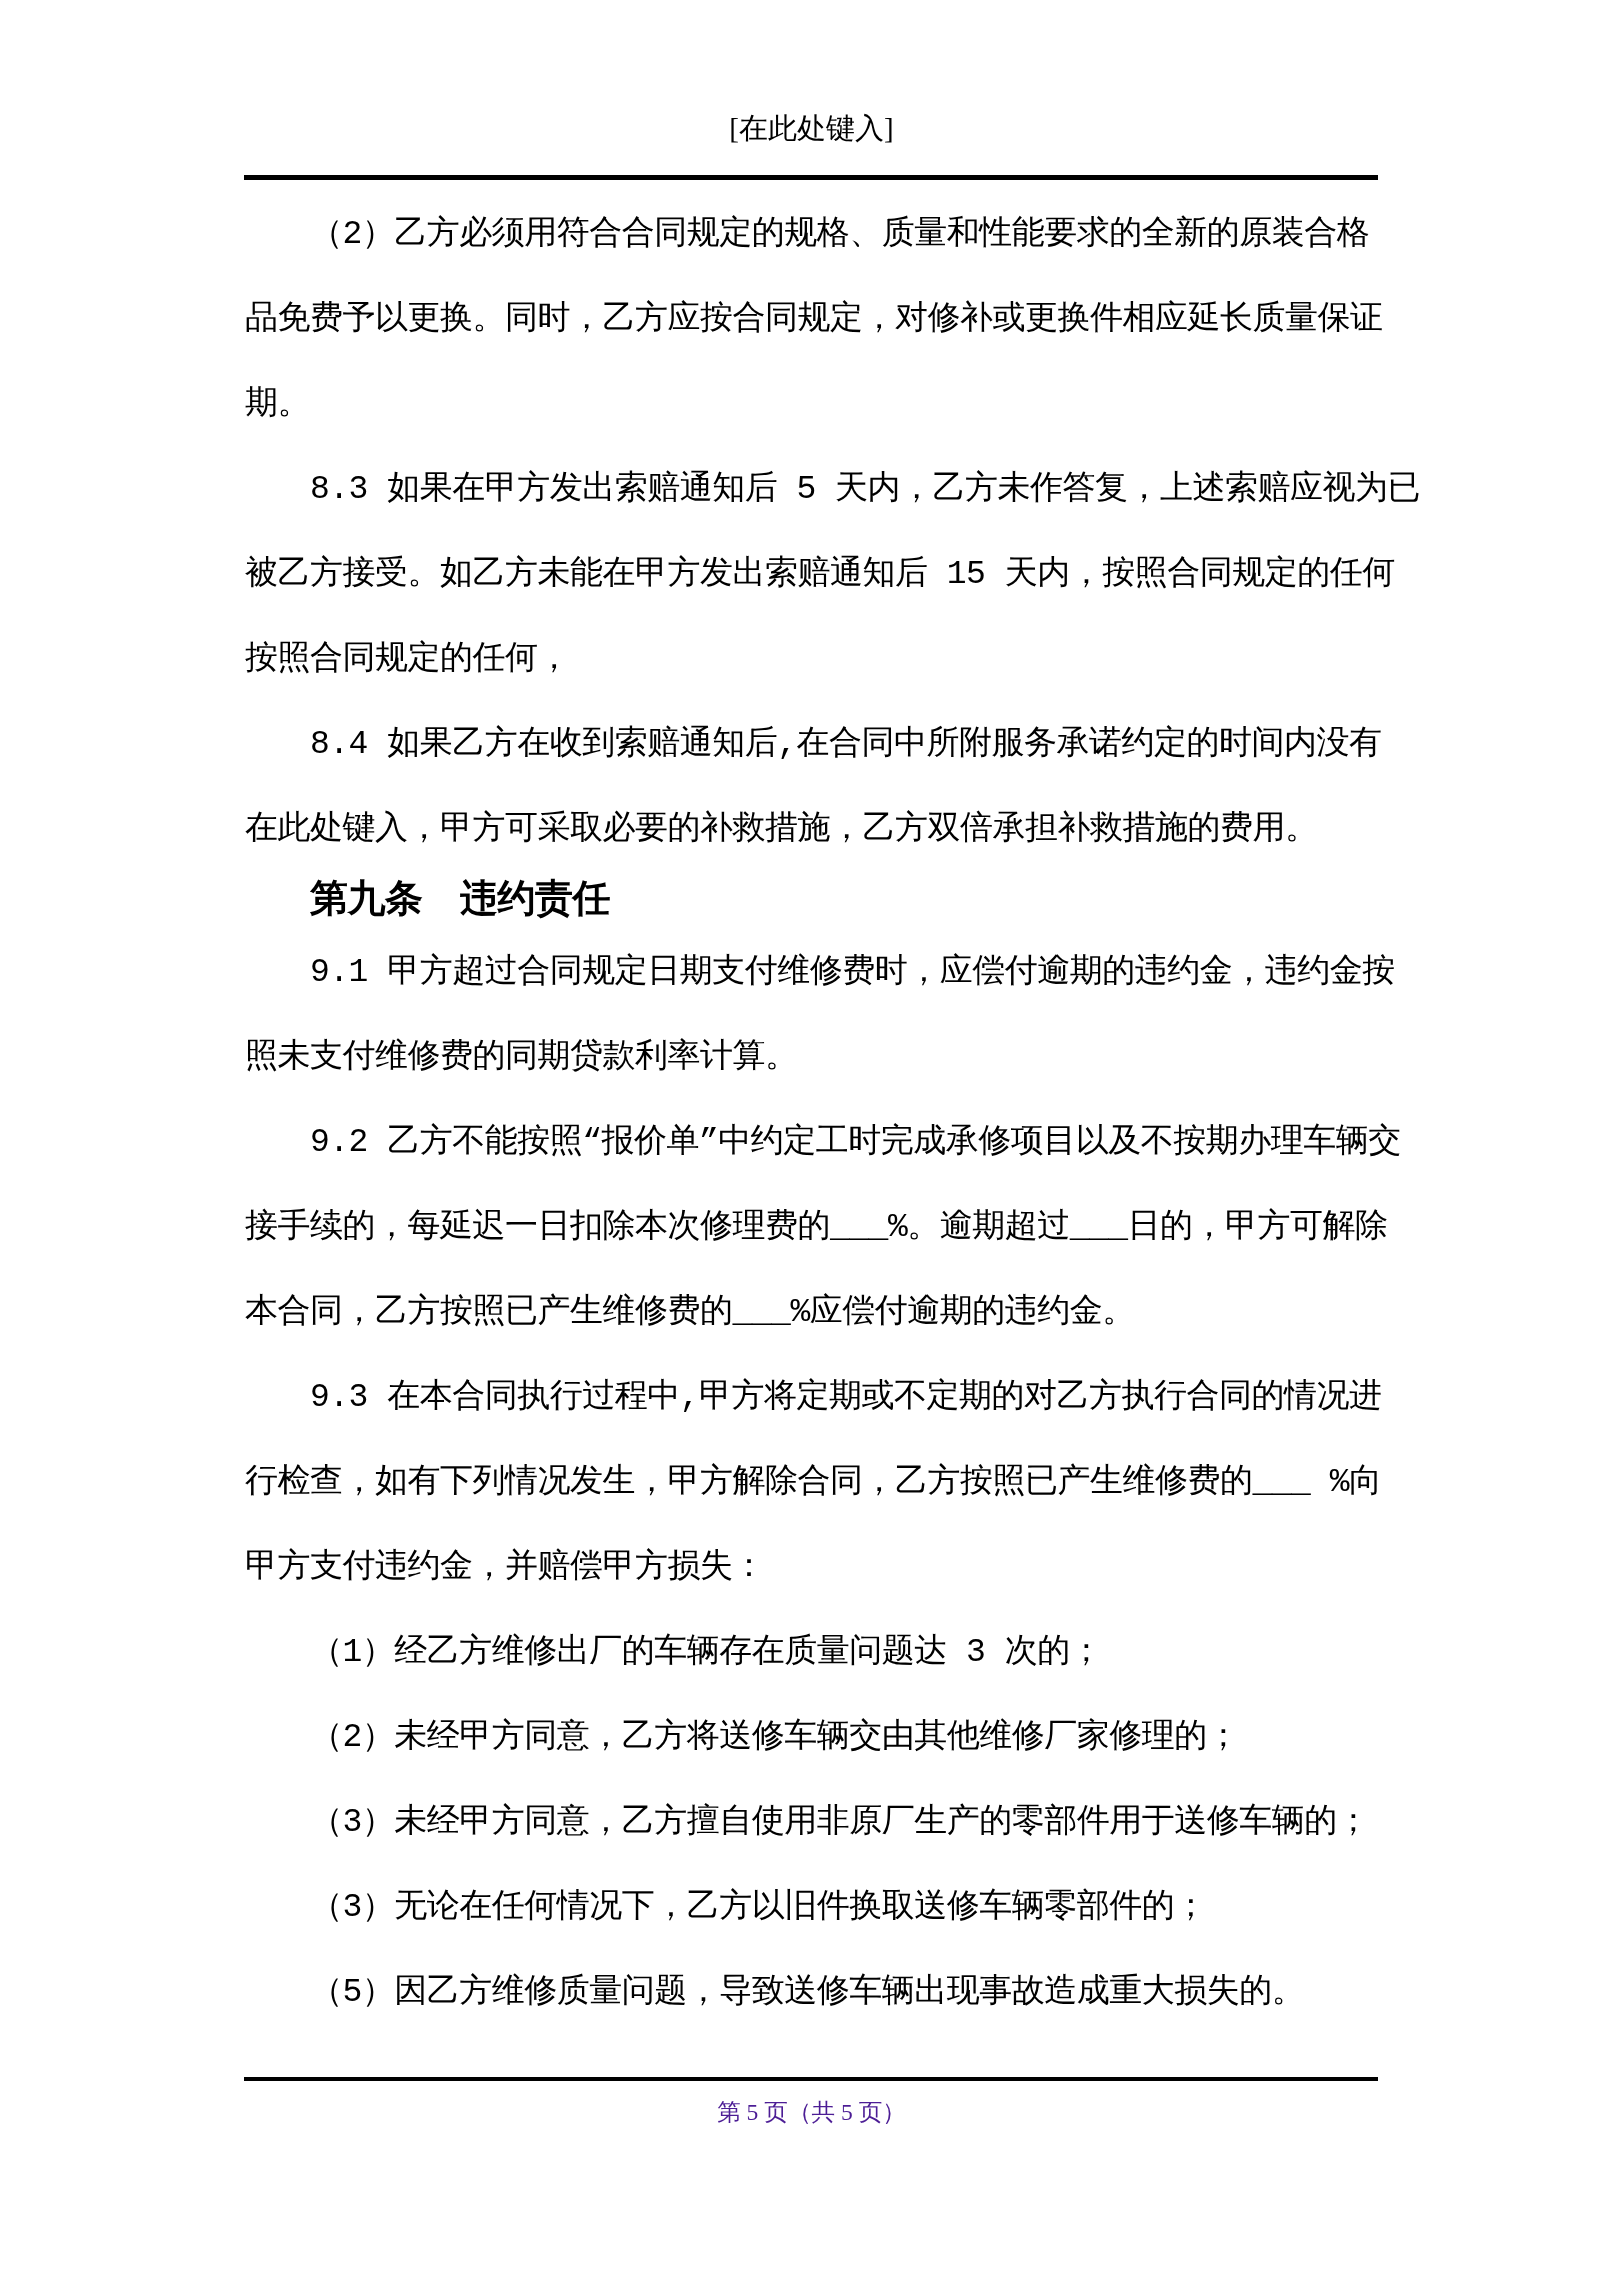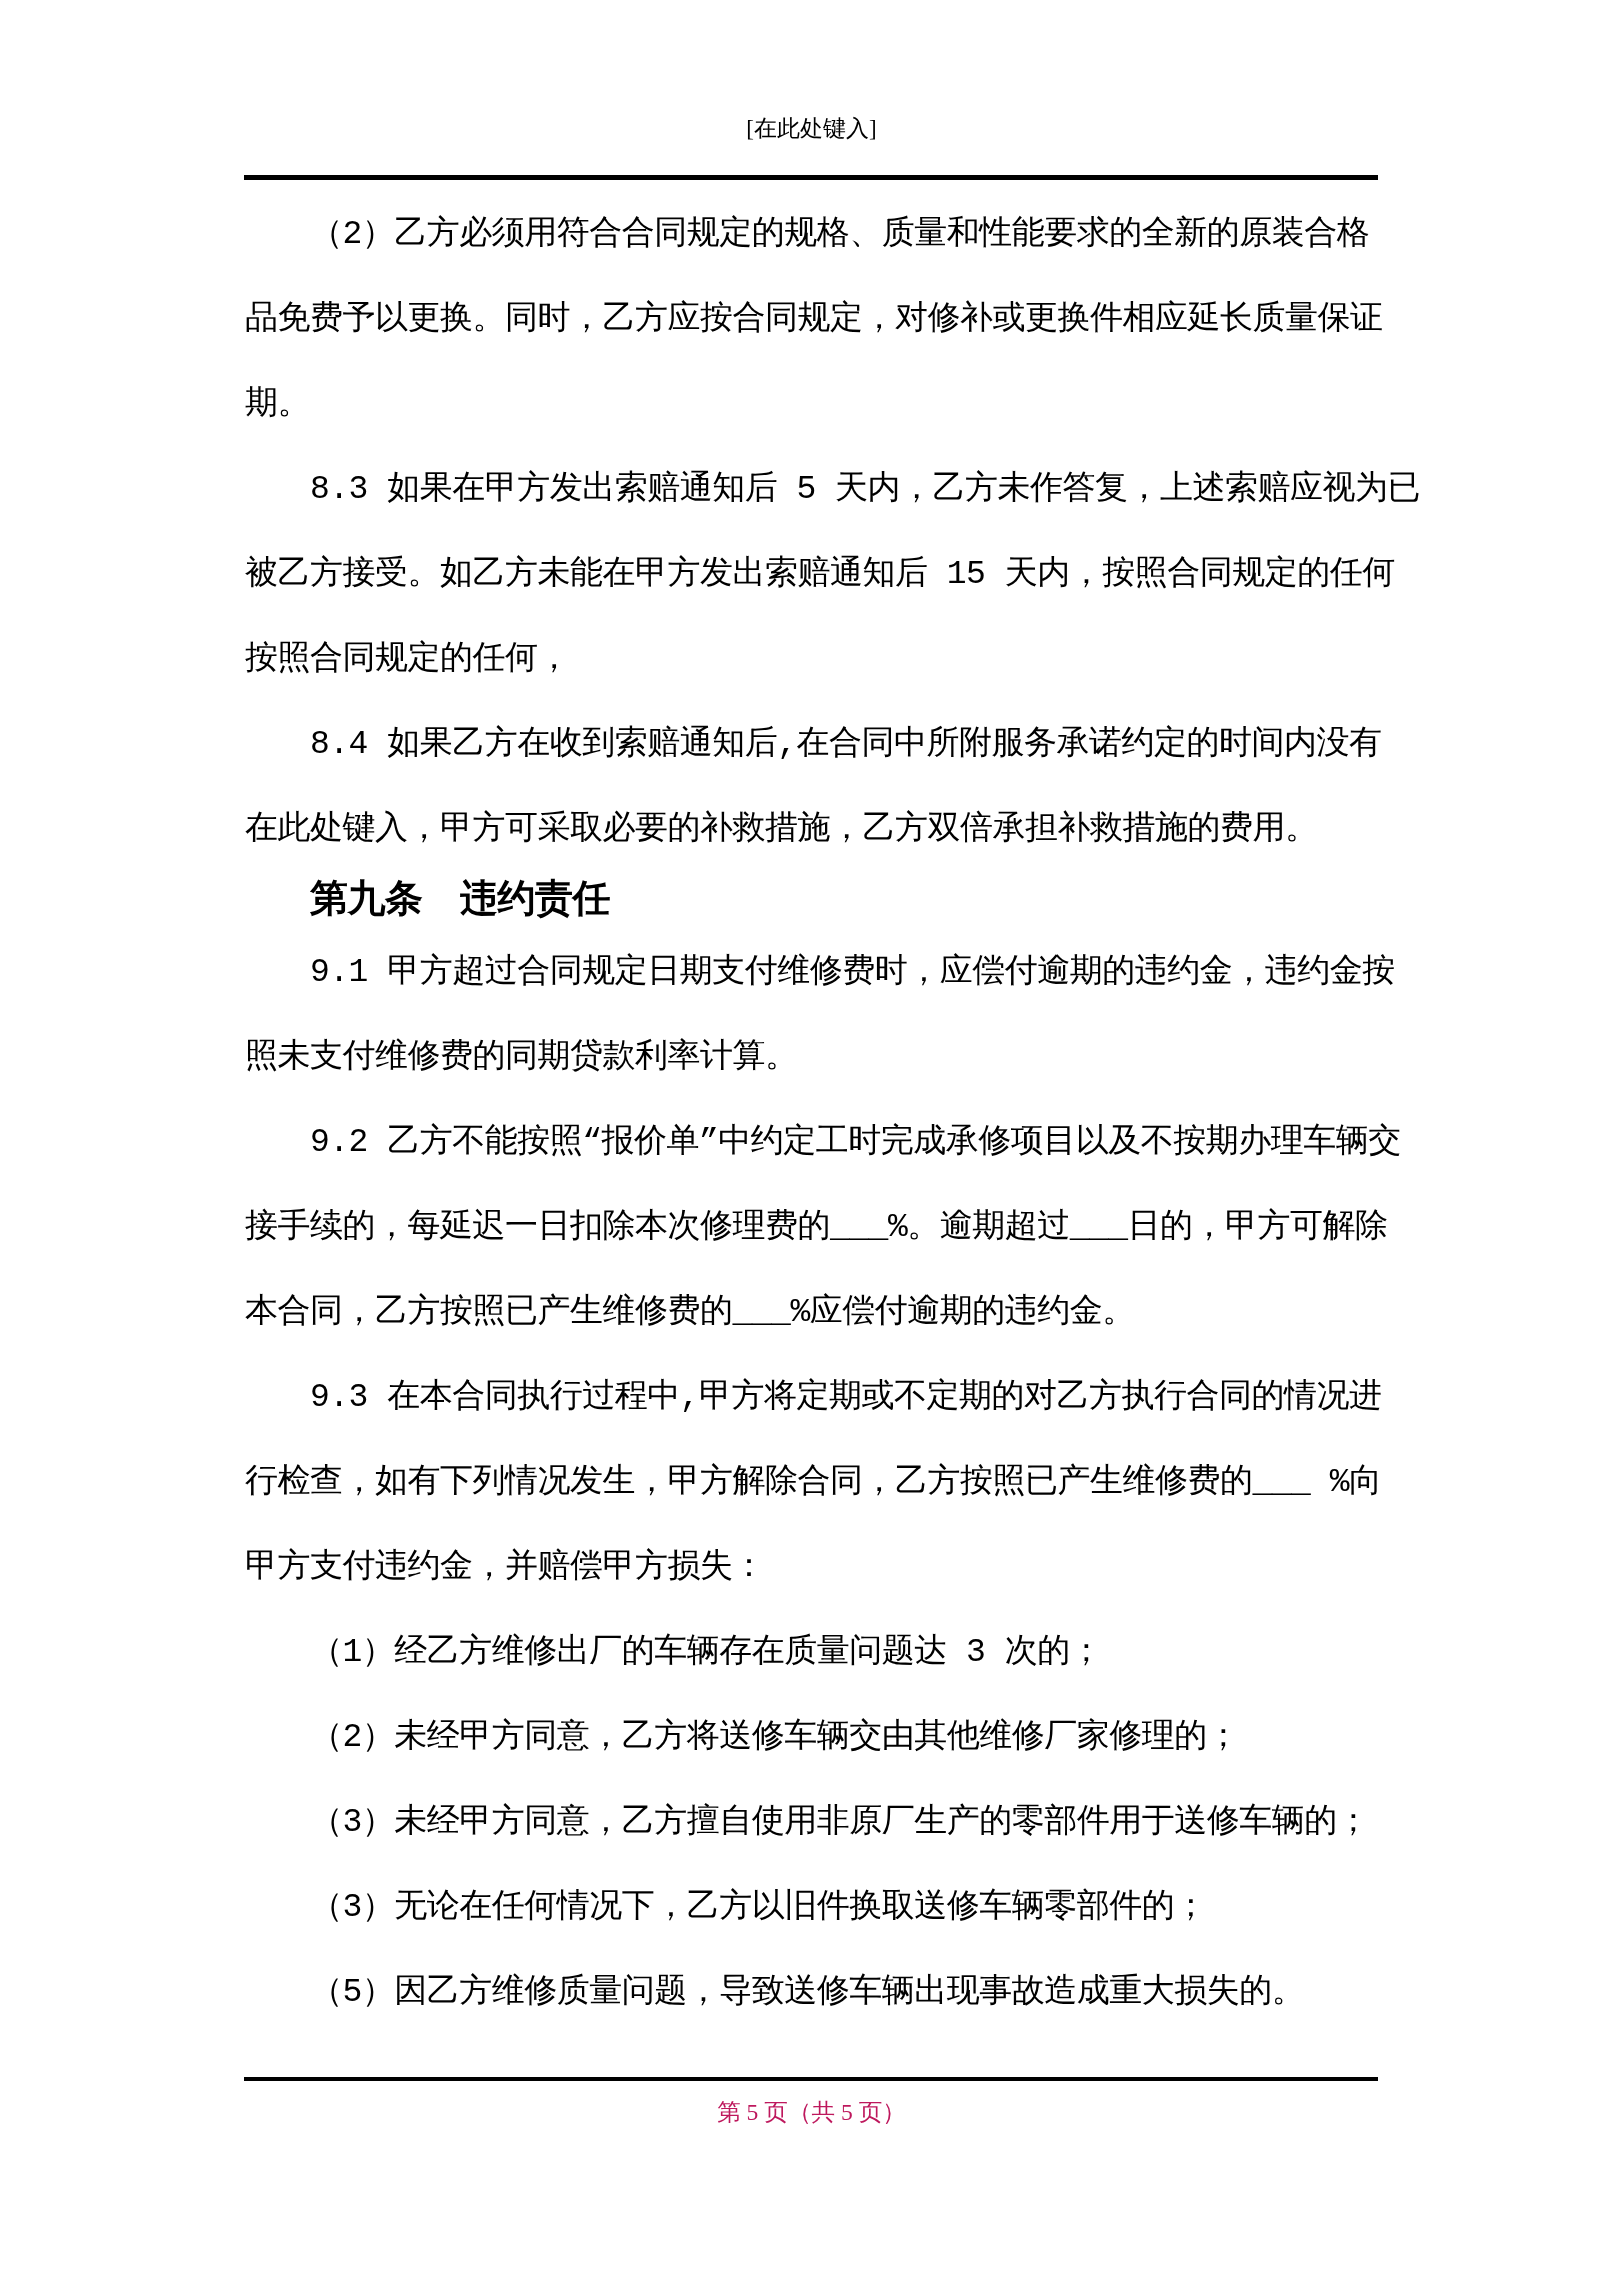--- a/index.html
+++ b/index.html
@@ -11,21 +11,21 @@
     overflow: hidden;
     color: #000000;
   }
   .hdr {
     position: absolute;
     top: 115px;
     left: 0;
     width: 100%;
     text-align: center;
     font-family: "Liberation Serif", serif;
-    font-size: 23px;
+    font-size: 29px;
     line-height: 27px;
     color: #000000;
   }
   .hrule {
     position: absolute;
     left: 244px;
     top: 175px;
     width: 1134px;
     height: 4.5px;
     background: #000000;
@@ -65,21 +65,21 @@
   }
   .ftr {
     position: absolute;
     top: 2098px;
     left: 0;
     width: 100%;
     text-align: center;
     font-family: "Liberation Serif", serif;
     font-size: 23.6px;
     line-height: 29px;
-    color: #be185d;
+    color: #4c1d95;
   }
 </style>
 </head>
 <body>
 
 <div class="page">
 
   <div class="hdr">[在此处键入]</div>
   <div class="hrule"></div>
 

